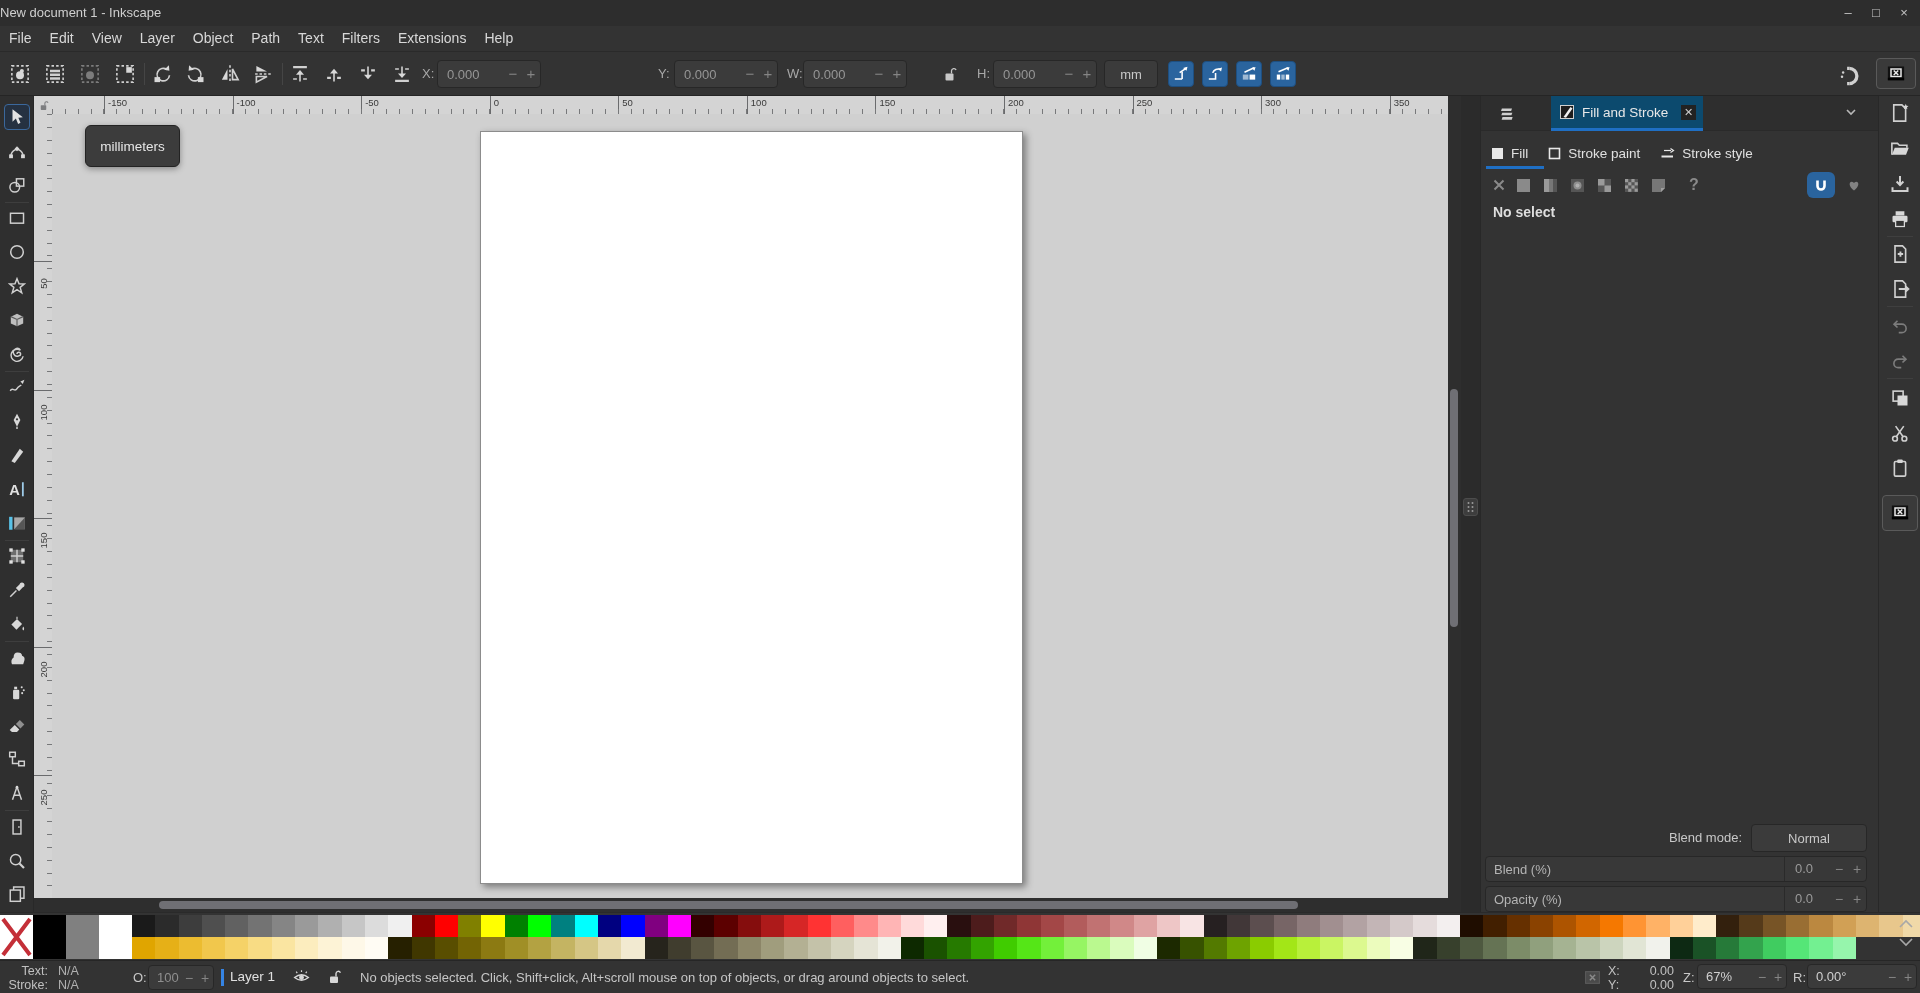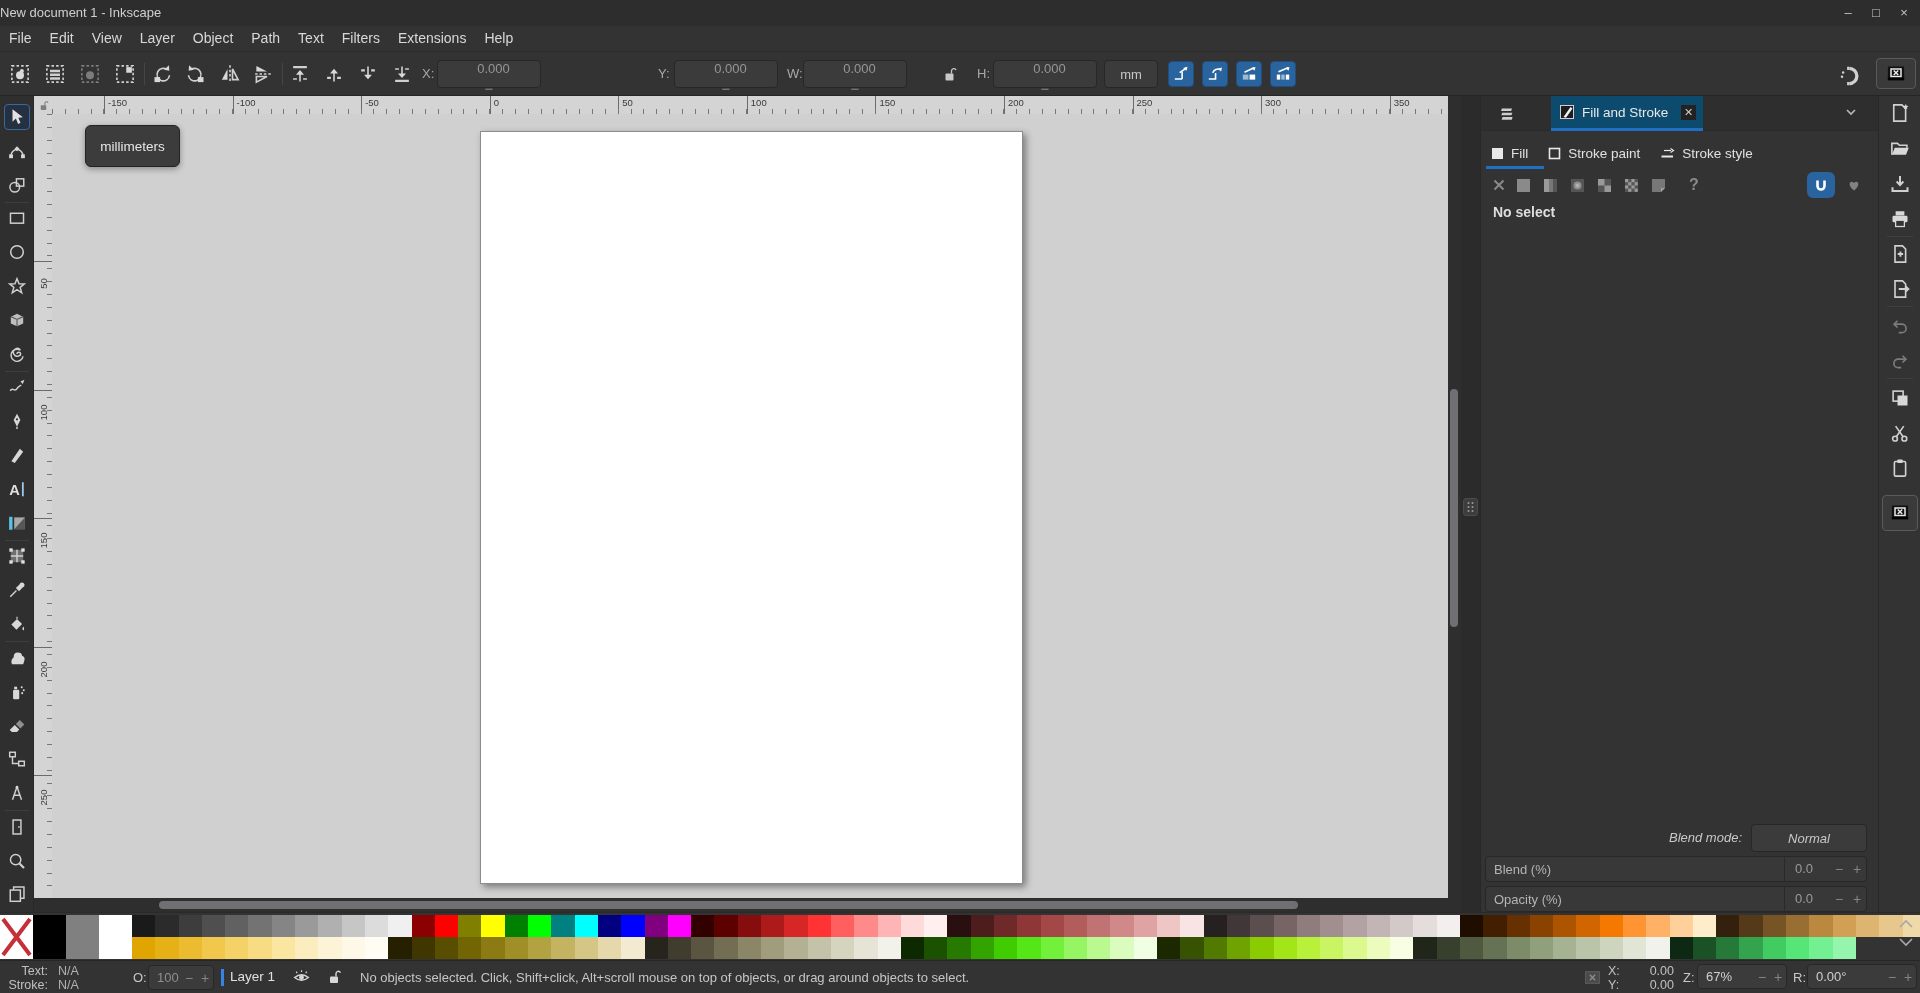--- a/index.html
+++ b/index.html
@@ -19,21 +19,21 @@
     border-bottom:1px solid #2a2a2a; display:flex; align-items:center; padding-left:0; }
   .menu-item { color:#d8d8d8; font-size:14px; padding:0 9px; line-height:25px; }
   
   #toolbar { position:absolute; left:0; top:52px; width:1920px; height:44px; background:#333;
     border-bottom:1px solid #252525; }
   .tbtn { position:absolute; top:10px; width:24px; height:24px; display:flex; align-items:center;
     justify-content:center; border-radius:3px; }
   .tsep { position:absolute; top:11px; width:1px; height:22px; background:#454545; }
   .tlabel { position:absolute; top:14px; color:#a8a8a8; font-size:13px; }
   .entry { position:absolute; top:8px; height:28px; background:#3b3b3b; border:1px solid #272727;
-    border-radius:4px; display:flex; align-items:center;flex-direction:column; }
+    border-radius:4px; display:flex; align-items:center; }
   .entry .ev { flex:1; padding-left:9px; color:#969696; font-size:13px; }
   .entry .spin { width:18px; text-align:center; color:#858585; font-size:15px; line-height:26px; }
   .unitbox { position:absolute; top:8px; height:28px; background:#3b3b3b; border:1px solid #272727;
     border-radius:4px; color:#c8c8c8; font-size:13px; display:flex; align-items:center; justify-content:center; }
   .bluebtn { position:absolute; top:9px; width:26px; height:26px; background:#2a649e; border:1px solid #1e4f80;
     border-radius:4px; display:flex; align-items:center; justify-content:center; }
   #snap-frame { position:absolute; left:1876px; top:6px; width:40px; height:31px; border:1px solid #5a5a5a;
     border-radius:4px; background:#3a3a3a; display:flex; align-items:center; justify-content:center; }
   
   #toolbox { position:absolute; left:0; top:96px; width:34px; height:816px; background:#2f2f2f;
@@ -87,21 +87,21 @@
   .fs-tabs { position:absolute; left:0; top:42px; height:30px; display:flex; }
   .fs-tab { display:flex; align-items:center; color:#e0e0e0; font-size:13.5px; padding:0 10px; gap:7px; }
   #fill-underline { position:absolute; left:5px; top:70px; width:58px; height:3px; background:#1f6fc4; }
   .paintrow { position:absolute; top:80px; left:0; width:398px; height:22px; }
   .paintbtn { position:absolute; top:0; width:18px; height:18px; display:flex; align-items:center; justify-content:center; }
   .fillrule-blue { position:absolute; left:326px; top:-4px; width:28px; height:26px; background:#2a649e;
     border-radius:6px; display:flex; align-items:center; justify-content:center; }
   .fillrule-gray { position:absolute; left:361px; top:-2px; width:24px; height:22px; display:flex;
     align-items:center; justify-content:center; }
   #no-objects { position:absolute; left:12px; top:108px; color:#dedede; font-size:14px; font-weight:bold; }
-  #blendrow { position:absolute; left:0; top:728px; width:398px; height:28px;font-style:italic; }
+  #blendrow { position:absolute; left:0; top:728px; width:398px; height:28px; }
   #blend-label { position:absolute; right:137px; top:6px; color:#c8c8c8; font-size:13px; }
   #blend-select { position:absolute; left:270px; top:0; width:116px; height:28px; background:#3b3b3b;
     border:1px solid #272727; border-radius:4px; color:#c8c8c8; font-size:13px; display:flex;
     align-items:center; justify-content:center; }
   .sliderrow { position:absolute; left:4px; width:382px; height:26px; background:#383838;
     border:1px solid #272727; border-radius:4px; display:flex; align-items:center; }
   .sliderrow .sl-label { flex:1; padding-left:8px; color:#b4b4b4; font-size:13px; }
   .sliderrow .sl-val { width:46px; padding-left:10px; color:#9a9a9a; font-size:13px; border-left:1px solid #2a2a2a;
     height:100%; line-height:24px; }
   .sliderrow .spin { width:18px; text-align:center; color:#858585; font-size:14px; }

